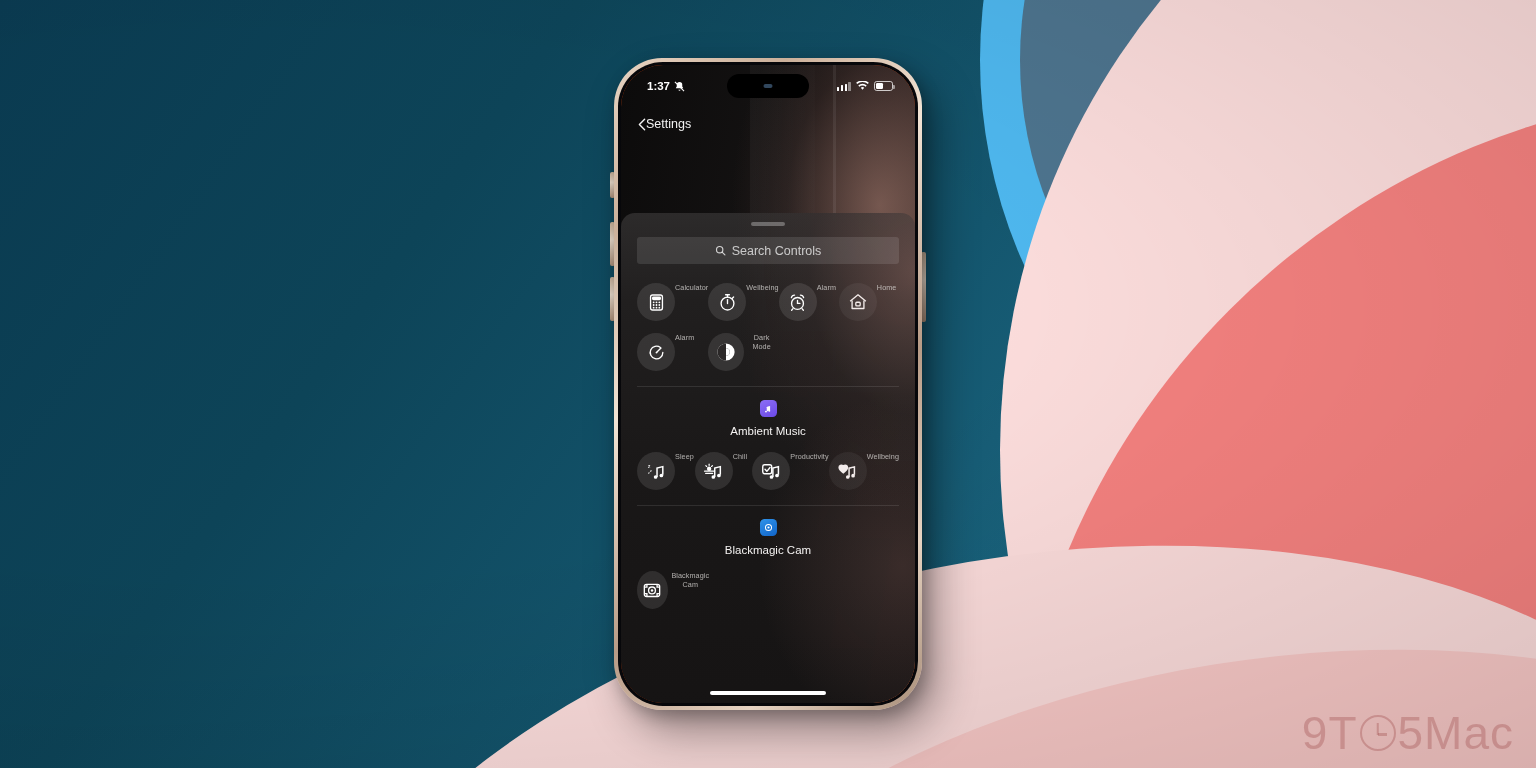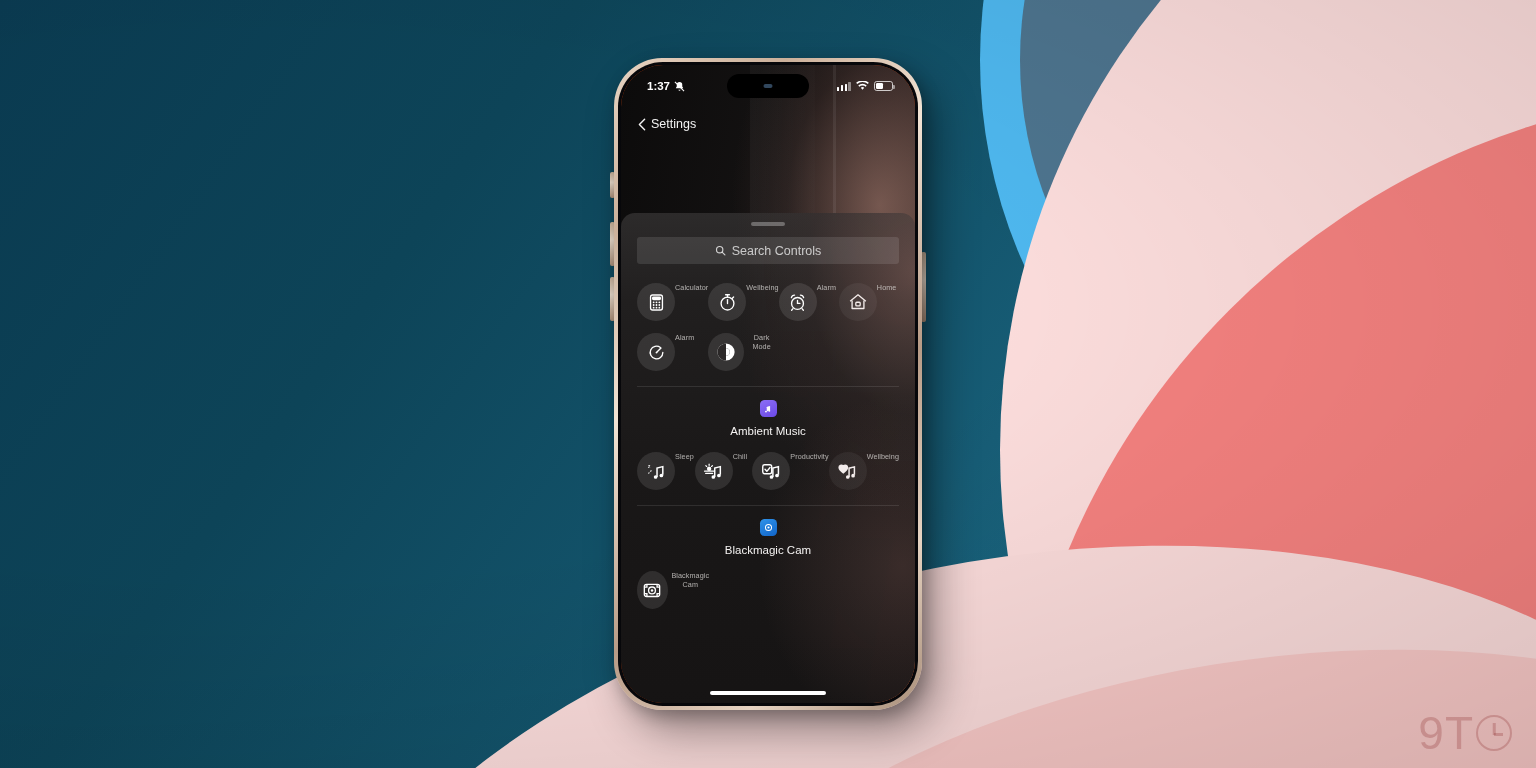--- a/index.html
+++ b/index.html
@@ -187,21 +187,21 @@
   }
   #island-dot {
     position:absolute; left:50%; top:50%; transform:translate(-50%,-50%);
     width:9px; height:4px; border-radius:3px;
     background:rgba(90,130,170,.55);
   }
 
   
   #nav-back {
     position:absolute; left:17px; top:52px;
-    display:flex; align-items:center; gap:5px;
+    display:flex; align-items:center; 
     color:#f2f2f2; font-size:12.5px;
     z-index:5;
   }
   #nav-back svg { display:block; }
 
   
   #sheet {
     position:absolute; left:0; right:0; bottom:0; top:148px;
     border-radius:14px 14px 42px 42px;
     background:
@@ -280,20 +280,21 @@
   <div class="bg-pink-pale"></div>
   <div class="bg-salmon"></div>
   <div class="bg-pink-bottom"></div>
   <div class="bg-pink-bottom2"></div>
   <div class="bg-shade"></div>
 </div>
 
 <div id="watermark">
   <span>9T</span>
   <span class="wm-clock"></span>
+  <span>5Mac</span>
 </div>
 
 <div class="btn-side" id="btn-action"></div>
 <div class="btn-side" id="btn-volup"></div>
 <div class="btn-side" id="btn-voldn"></div>
 <div class="btn-side" id="btn-power"></div>
 
 <div id="phone">
  <div id="phone-inner">
   <div id="screen">

